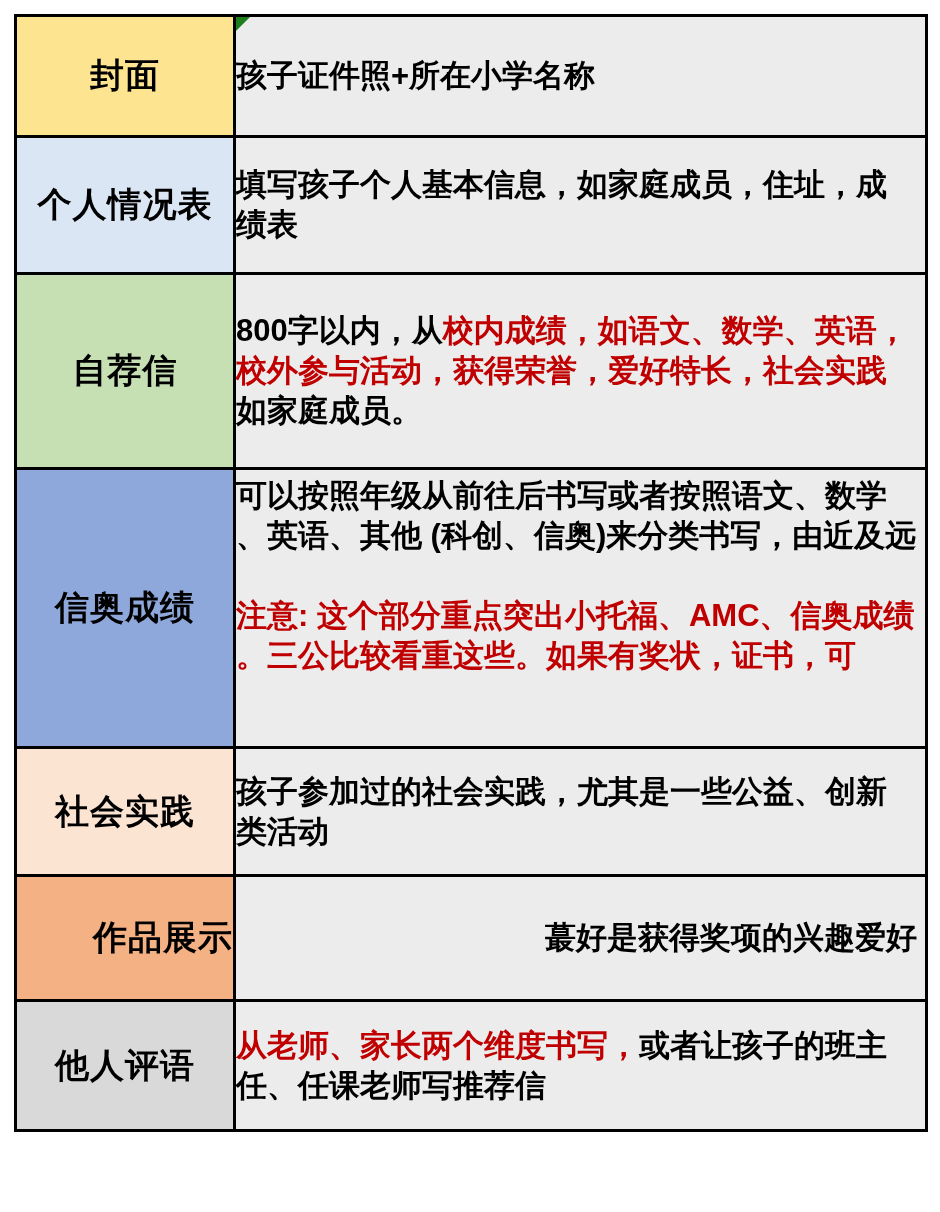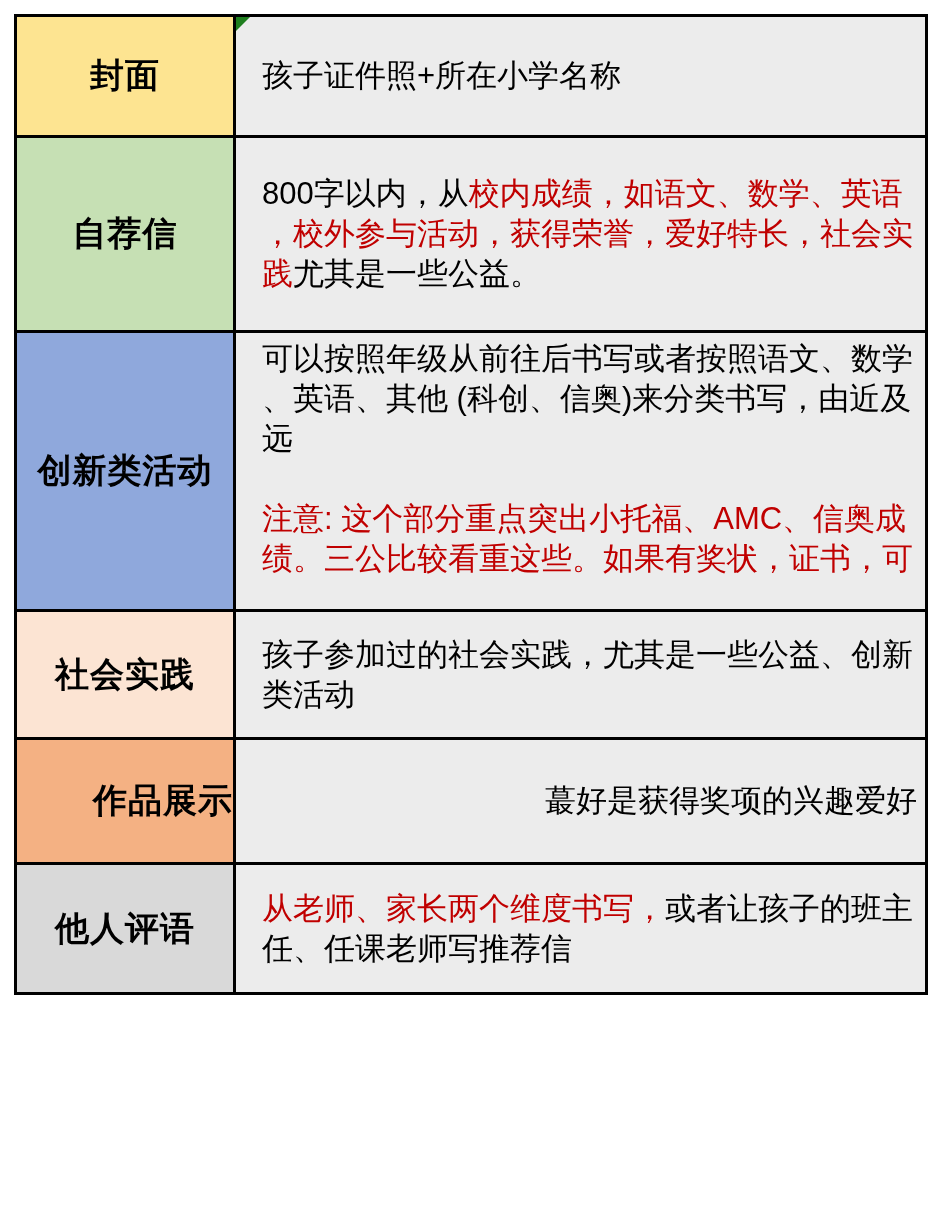--- a/index.html
+++ b/index.html
@@ -38,23 +38,23 @@
     vertical-align: middle;
     font-size: 34px;
     font-weight: 700;
     color: #000000;
     letter-spacing: 1px;
   }
   td.cnt {
     background: var(--content-bg);
     vertical-align: middle;
     position: relative;
-    padding: 4px 8px 4px 26px;
+    padding: 4px 8px 4px 0;
     font-size: 31px;
-    font-weight: 400;
+    font-weight: 700;
     line-height: 40px;
     color: #000000;
     word-break: break-all;
     line-break: anywhere;
   }
   .para { margin: 0; }
   .note { margin: 40px 0 0 0; }
   .red { color: var(--red); }
   .r0 td { height: 110px; }
   .r1 td { height: 126px; }
@@ -97,33 +97,41 @@
       <tr class="r0">
         <td class="lbl">
           <span>封面</span>
         </td>
         <td class="cnt">
           <span class="marker"></span>
           <p class="para"><span>孩子证件照+所在小学名称</span></p>
         </td>
       </tr>
 
+      <tr class="r1">
+        <td class="lbl">
+          <span>个人情况表</span>
+        </td>
+        <td class="cnt">
+          <p class="para"><span>填写孩子个人基本信息，如家庭成员，住址，成绩表</span></p>
+        </td>
+      </tr>
 
       <tr class="r2">
         <td class="lbl">
           <span>自荐信</span>
         </td>
         <td class="cnt">
-          <p class="para"><span>800字以内，从</span><span class="red">校内成绩，如语文、数学、英语，校外参与活动，获得荣誉，爱好特长，社会实践</span><span>尤其是一些公益。</span></p>
+          <p class="para"><span>800字以内，从</span><span class="red">校内成绩，如语文、数学、英语，校外参与活动，获得荣誉，爱好特长，社会实践</span><span>如家庭成员。</span></p>
         </td>
       </tr>
 
       <tr class="r3">
         <td class="lbl">
-          <span>创新类活动</span>
+          <span>信奥成绩</span>
         </td>
         <td class="cnt">
           <p class="para"><span>可以按照年级从前往后书写或者按照语文、数学、英语、其他 (科创、信奥)来分类书写，由近及远</span></p>
           <p class="note"><span class="red">注意: 这个部分重点突出小托福、AMC、信奥成绩。三公比较看重这些。如果有奖状，证书，可</span></p>
         </td>
       </tr>
 
       <tr class="r4">
         <td class="lbl">
           <span>社会实践</span>

